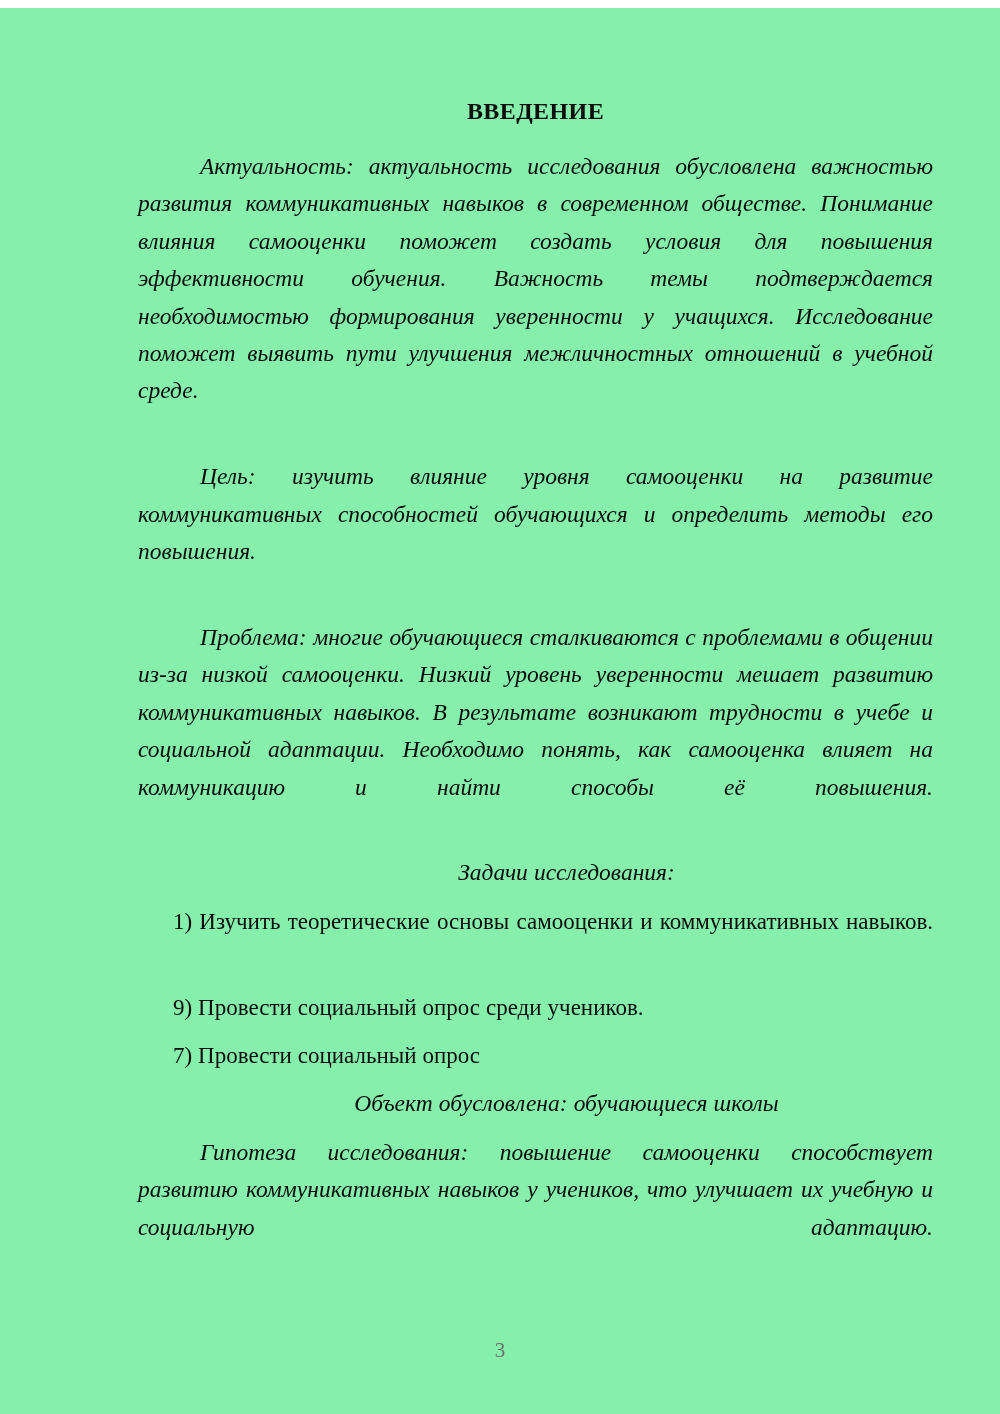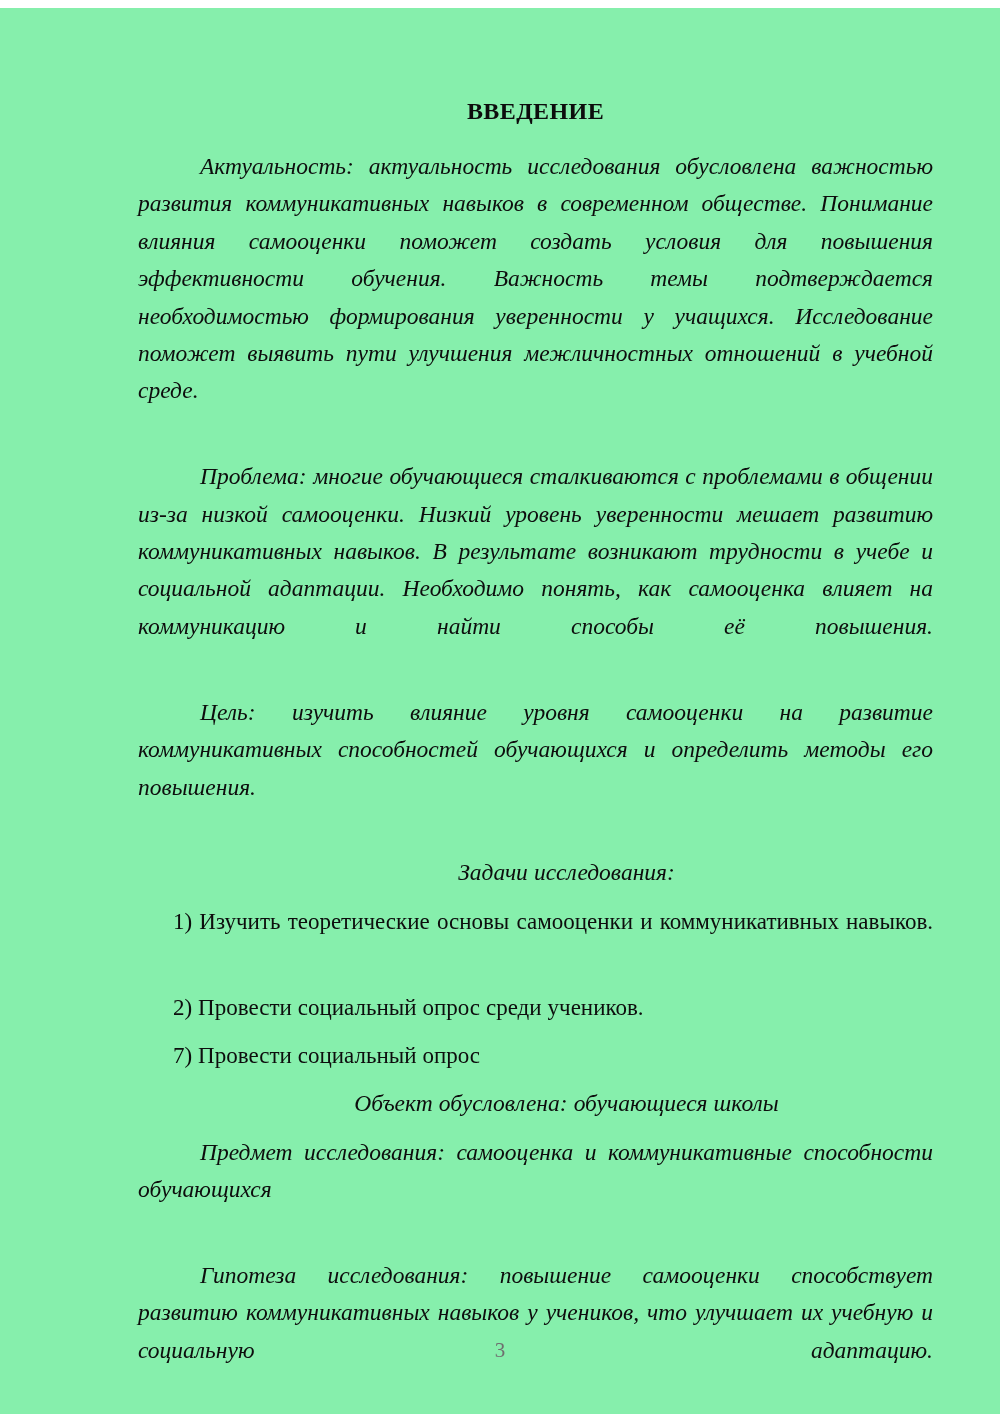--- a/index.html
+++ b/index.html
@@ -96,36 +96,35 @@
 </head>
 <body>
 
 <div class="page">
   <div class="content">
 
     <h1 class="doc-title">ВВЕДЕНИЕ</h1>
 
     <p class="para">Актуальность: актуальность исследования обусловлена важностью развития коммуникативных навыков в современном обществе. Понимание влияния самооценки поможет создать условия для повышения эффективности обучения. Важность темы подтверждается необходимостью формирования уверенности у учащихся. Исследование поможет выявить пути улучшения межличностных отношений в учебной среде.</p>
 
+    <p class="para">Цель: изучить влияние уровня самооценки на развитие коммуникативных способностей обучающихся и определить методы его повышения.</p>
+
     <p class="para">Проблема: многие обучающиеся сталкиваются с проблемами в общении из-за низкой самооценки. Низкий уровень уверенности мешает развитию коммуникативных навыков. В результате возникают трудности в учебе и социальной адаптации. Необходимо понять, как самооценка влияет на коммуникацию и найти способы её повышения.</p>
-
-    <p class="para">Цель: изучить влияние уровня самооценки на развитие коммуникативных способностей обучающихся и определить методы его повышения.</p>
 
     <p class="para short">Задачи исследования:</p>
 
     <p class="list-item">1)  Изучить теоретические основы самооценки и коммуникативных навыков.</p>
 
 
-    <p class="list-item short">2) Провести социальный опрос среди учеников.</p>
+    <p class="list-item short">9) Провести социальный опрос среди учеников.</p>
 
     <p class="list-item short">7) Провести социальный опрос</p>
 
 
     <p class="para short">Объект обусловлена: обучающиеся школы</p>
 
-    <p class="para">Предмет исследования: самооценка и коммуникативные способности обучающихся</p>
 
     <p class="para">Гипотеза исследования: повышение самооценки способствует развитию коммуникативных навыков у учеников, что улучшает их учебную и социальную адаптацию.</p>
 
   </div>
 
   <div class="page-number">3</div>
 </div>
 
 </body></html>

